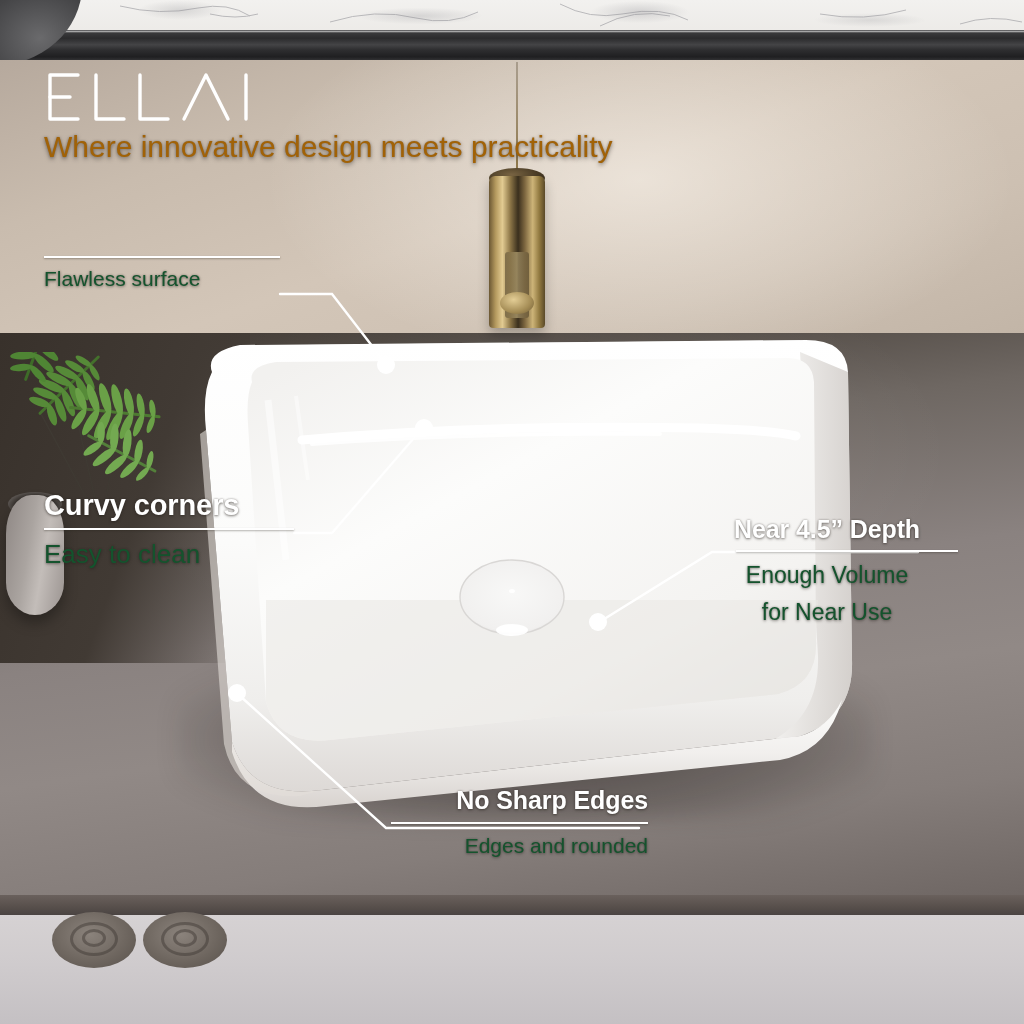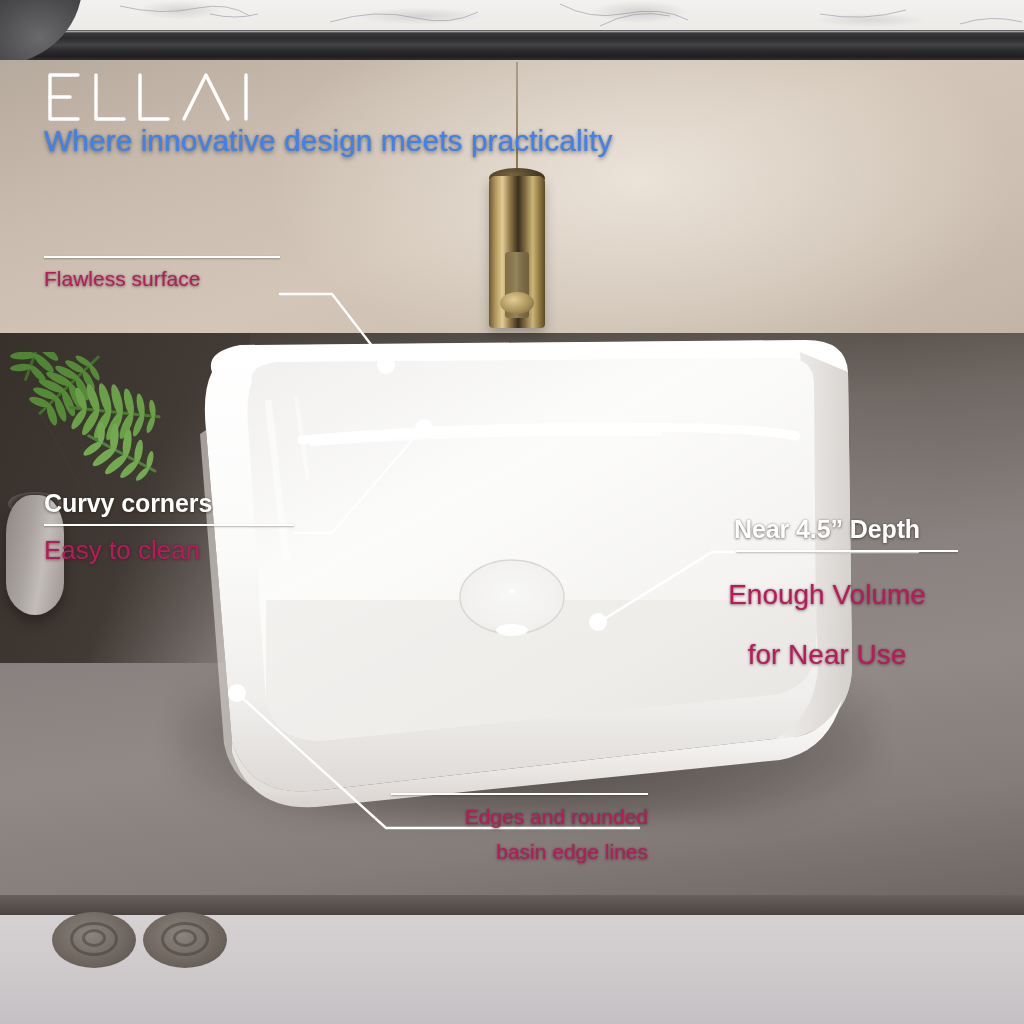--- a/index.html
+++ b/index.html
@@ -135,54 +135,54 @@
 
   
   .callout { position:absolute; }
   .co-title {
     font-weight:bold; color:#ffffff; white-space:nowrap;
     text-shadow:0 1px 3px rgba(40,34,30,.55), 0 0 2px rgba(40,34,30,.35);
     letter-spacing:-.1px;
   }
   .co-rule { height:2px; background:#ffffff; box-shadow:0 1px 2px rgba(40,34,30,.35); }
   .co-sub {
-    color:#be185d; white-space:nowrap; line-height:1.22;
+    color:#14532d; white-space:nowrap; line-height:1.22;
     text-shadow:0 1px 3px rgba(40,34,30,.5), 0 0 2px rgba(40,34,30,.3);
   }
 
   
   #callout-ceramic { left:44px; top:250px; }
   #callout-ceramic .co-title { font-size:25px; }
   #callout-ceramic .co-rule { width:236px; margin-top:6px; }
   #callout-ceramic .co-sub { font-size:21px; margin-top:8px; }
 
   #callout-corners { left:44px; top:489px; }
-  #callout-corners .co-title { font-size:25px; }
+  #callout-corners .co-title { font-size:29px; }
   #callout-corners .co-rule { width:250px; margin-top:6px; }
   #callout-corners .co-sub { font-size:26px; margin-top:9px; }
 
   #callout-depth { left:696px; top:515px; width:262px; text-align:center; }
   #callout-depth .co-title { font-size:25px; }
   #callout-depth .co-rule { width:222px; margin-top:6px; margin-left:auto; }
-  #callout-depth .co-sub { font-size:28px; margin-top:26px; }
+  #callout-depth .co-sub { font-size:23px; margin-top:9px; }
 
   #callout-edges { left:382px; top:786px; width:266px; text-align:right; }
   #callout-edges .co-title { font-size:25px; }
   #callout-edges .co-rule { width:257px; margin-top:7px; margin-left:auto; }
   #callout-edges .co-sub { font-size:21px; margin-top:9px; }
 
   .leaders { left:0; top:0; width:1024px; height:1024px; pointer-events:none; }
 
   
   #brand {
     position:absolute; left:44px; top:70px;
   }
   .brand-logo { width:230px; height:54px; display:block; }
   .brand-tagline {
-    font-size:30px; color:#3b82f6; white-space:nowrap; 
+    font-size:30px; color:#a16207; white-space:nowrap; margin-top:6px;
     text-shadow:0 2px 4px rgba(50,42,36,.55), 0 0 2px rgba(50,42,36,.35);
   }
 </style>
 </head>
 <body>
 
 <div id="stage">
 
   <div class="layer marble"></div>
   <svg class="layer marble-veins" viewBox="0 0 1024 34">
@@ -427,18 +427,18 @@
   </div>
 
   <div class="callout" id="callout-depth">
     <div class="co-title">Near 4.5” Depth</div>
     <div class="co-rule"></div>
     <div class="co-sub">Enough Volume</div>
     <div class="co-sub">for Near Use</div>
   </div>
 
   <div class="callout" id="callout-edges">
+    <div class="co-title">No Sharp Edges</div>
     <div class="co-rule"></div>
     <div class="co-sub">Edges and rounded</div>
-    <div class="co-sub">basin edge lines</div>
   </div>
 
 </div>
 
 </body></html>

